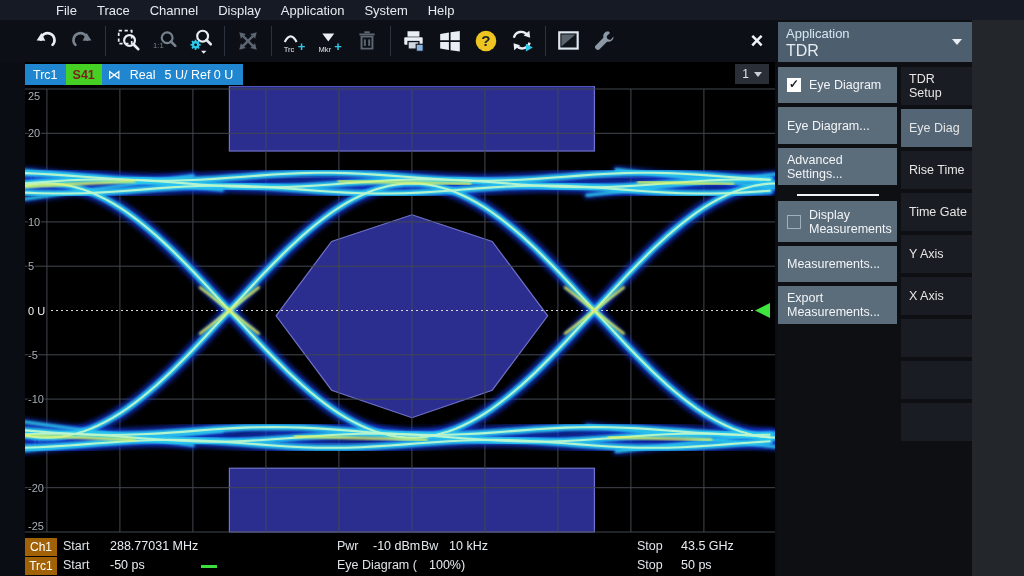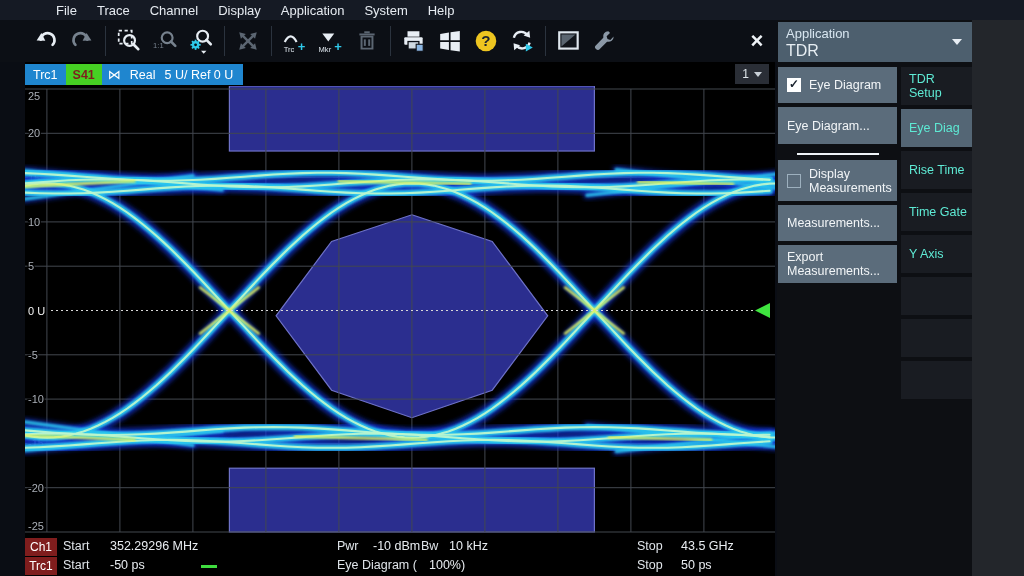--- a/index.html
+++ b/index.html
@@ -32,21 +32,21 @@
   .diag-select { position:absolute; right:6px; top:2px; width:34px; height:20px;
     background:#2a2e36; display:flex; align-items:center; justify-content:center; gap:5px;
     color:#dfe5ea; font-size:12px; }
   .diag-select .caret-down { border-top-color:#c9d0d7; border-left-width:4px; border-right-width:4px; border-top-width:5px; }
   .plot-holder { position:absolute; left:0; top:24px; width:750px; height:451px; }
   .plot-holder svg { display:block; }
   
   .statusbar { position:absolute; left:25px; top:537px; width:750px; height:39px; background:#000; font-size:12.5px; }
   .srow { position:absolute; left:0; width:750px; height:19px; }
   .srow1 { top:1px; } .srow2 { top:20px; }
-  .sbadge { position:absolute; left:0; top:0; height:18px; width:32px; background:#7f1d1d;
+  .sbadge { position:absolute; left:0; top:0; height:18px; width:32px; background:#a16207;
     color:#fff; display:flex; align-items:center; justify-content:center; font-size:12px; }
   .sitem { position:absolute; top:1px; color:#e8ecf0; white-space:nowrap; }
   .slab { color:#dfe4e9; }
   .sdash { position:absolute; top:8px; width:16px; height:3px; background:#3fdc3f; }
   
   .rightpanel { position:absolute; left:777px; top:20px; width:247px; height:556px; background:#0d0f13; }
   .rp-margin { position:absolute; right:0; top:0; width:52px; height:556px; background:#23262b; }
   .rp-header { position:absolute; left:1px; top:2px; width:194px; height:40px; background:#4d5f6e;
     padding:4px 8px; }
   .rp-header .t1 { font-size:13px; color:#d8e6f0; }
@@ -54,21 +54,21 @@
   .rp-header .caret-down { position:absolute; right:10px; top:17px; }
   .rp-left { position:absolute; left:1px; top:47px; width:119px; display:flex; flex-direction:column; }
   .rp-btn { background:#5b6c7b; color:#f2f5f7; font-size:12.5px; display:flex; align-items:center;
     padding:0 6px 0 9px; margin-bottom:4px; line-height:1.12; }
   .rp-btn .cb { flex:0 0 14px; width:14px; height:14px; margin-right:8px; position:relative; }
   .cb-checked { background:#fff; color:#17202c; font-size:12px; display:flex; align-items:center; justify-content:center; font-weight:bold; }
   .cb-empty { border:1.5px solid #9db0be; }
   .rp-sep { height:12px; display:flex; align-items:center; justify-content:center; margin-bottom:0; }
   .rp-sep i { display:block; width:82px; height:2px; background:#eef3f7; }
   .rp-tabs { position:absolute; left:124px; top:47px; width:71px; display:flex; flex-direction:column; }
-  .rp-tab { background:#191c22; color:#5eead4; font-size:12.5px; min-height:38px; display:flex;
+  .rp-tab { background:#191c22; color:#e5e5e5; font-size:12.5px; min-height:38px; display:flex;
     align-items:center; padding:2px 4px 2px 8px; margin-bottom:4px; line-height:1.15; }
   .rp-tab.sel { background:#546675; }
   .rp-tab.empty { min-height:38px; }
   
   .tbtn svg text { font-family:"Liberation Sans", sans-serif; }
 </style>
 </head>
 <body>
 
 <div class="app">
@@ -341,21 +341,21 @@
             <polygon points="730,224.5 745,217 745,232" fill="#3fe43f"></polygon>
           </g>
         </svg>
       </div>
   </div>
 
   <div class="statusbar">
     <div class="srow srow1">
       <div class="sbadge">Ch1</div>
       <span class="sitem slab" style="left:38px">Start</span>
-      <span class="sitem" style="left:85px">352.29296 MHz</span>
+      <span class="sitem" style="left:85px">288.77031 MHz</span>
       <span class="sitem slab" style="left:312px">Pwr</span>
       <span class="sitem" style="left:348px">-10 dBm</span>
       <span class="sitem slab" style="left:396px">Bw</span>
       <span class="sitem" style="left:424px">10 kHz</span>
       <span class="sitem slab" style="left:612px">Stop</span>
       <span class="sitem" style="left:656px">43.5 GHz</span>
     </div>
     <div class="srow srow2">
       <div class="sbadge">Trc1</div>
       <span class="sitem slab" style="left:38px">Start</span>
@@ -376,39 +376,43 @@
       <span class="caret-down"></span>
     </div>
     <div class="rp-left">
       <div class="rp-btn" style="height:36px">
         <span class="cb cb-checked">✓</span>
         <span>Eye Diagram</span>
       </div>
       <div class="rp-btn" style="height:37px">
         <span>Eye Diagram...</span>
       </div>
+      <div class="rp-btn" style="height:37px">
+        <span>Advanced Settings...</span>
+      </div>
       <div class="rp-sep">
           <i></i>
         </div>
       <div class="rp-btn" style="height:41px">
         <span class="cb cb-empty"></span>
         <span>Display Measurements</span>
       </div>
       <div class="rp-btn" style="height:36px">
         <span>Measurements...</span>
       </div>
       <div class="rp-btn" style="height:38px">
         <span>Export Measurements...</span>
       </div>
     </div>
     <div class="rp-tabs">
       <div class="rp-tab">TDR Setup</div>
       <div class="rp-tab sel">Eye Diag</div>
       <div class="rp-tab">Rise Time</div>
       <div class="rp-tab">Time Gate</div>
       <div class="rp-tab">Y Axis</div>
+      <div class="rp-tab">X Axis</div>
       <div class="rp-tab empty"></div>
       <div class="rp-tab empty"></div>
       <div class="rp-tab empty"></div>
     </div>
   </div>
 
 </div>
 
 </body></html>

